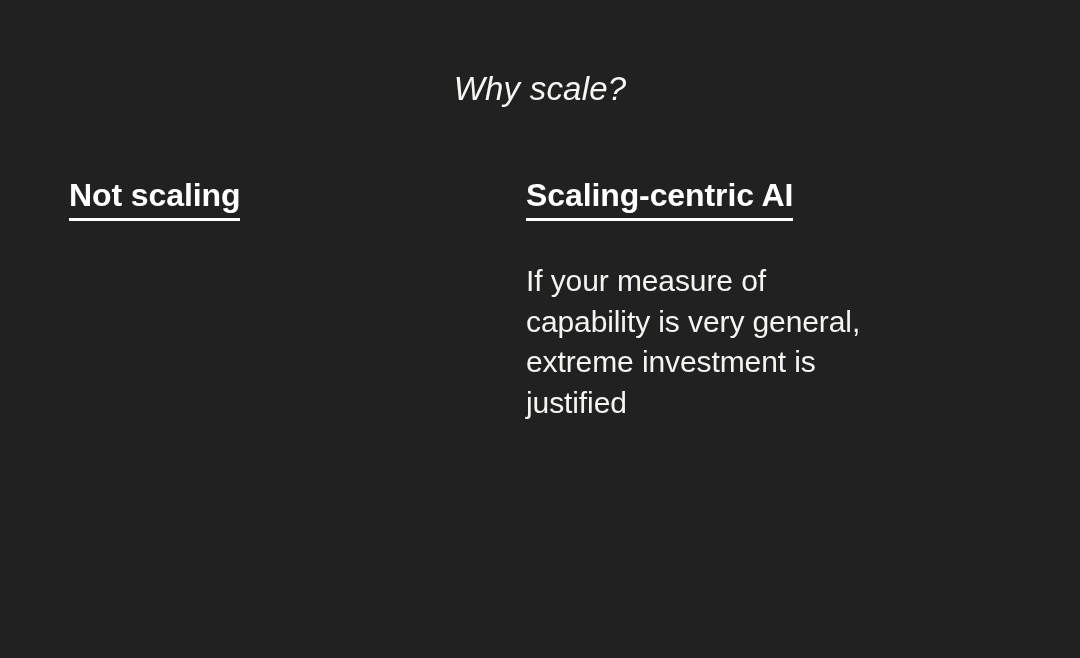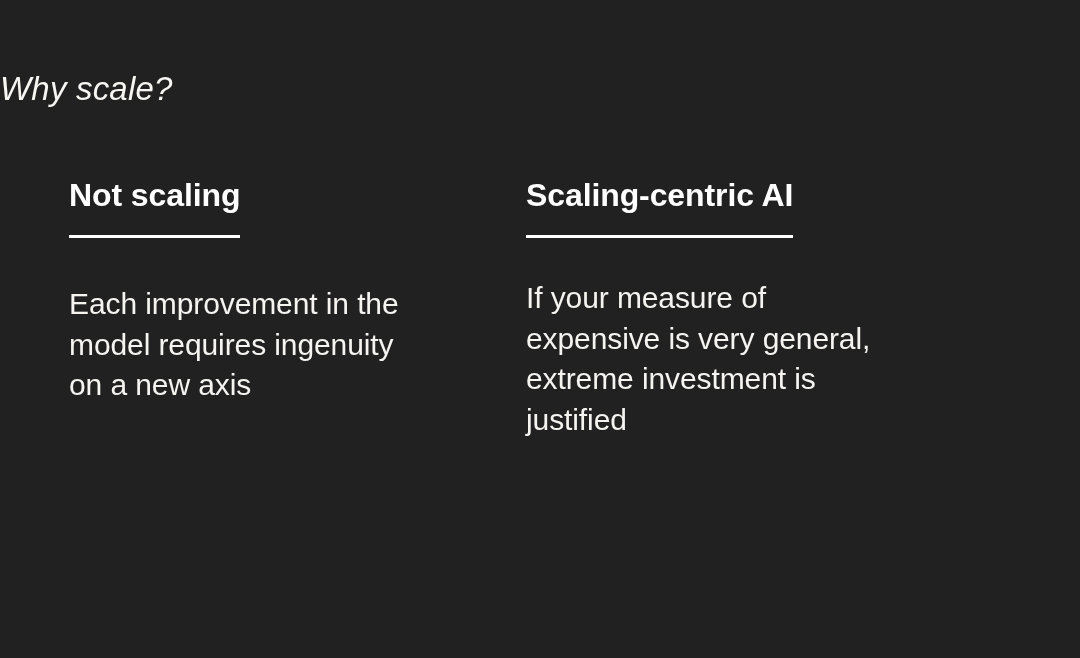--- a/index.html
+++ b/index.html
@@ -18,21 +18,21 @@
     position: relative;
     width: 1080px;
     height: 658px;
     box-sizing: border-box;
   }
   .slide-title {
     position: absolute;
     top: 68px;
     left: 0;
     width: 1080px;
-    text-align: left;
+    text-align: center;
     font-size: 33px;
     font-style: italic;
     font-weight: 400;
     color: #f7f6f3;
     letter-spacing: 0.2px;
     line-height: 42px;
   }
   .columns {
     position: absolute;
     top: 176px;
@@ -57,21 +57,21 @@
   }
   .column-heading {
     font-size: 32px;
     font-weight: 700;
     color: #ffffff;
     line-height: 38px;
     letter-spacing: -0.1px;
     margin: 0;
     display: inline-block;
     position: relative;
-    padding-bottom: 24px;
+    padding-bottom: 7px;
     white-space: nowrap;
   }
   .column-heading::after {
     content: "";
     position: absolute;
     left: 0;
     right: 0;
     bottom: 0;
     height: 3px;
     background: #ffffff;
@@ -96,27 +96,24 @@
 <body>
 
 <div class="slide">
 
   <div class="slide-title">Why scale?</div>
 
   <div class="columns">
 
     <div class="column column-left">
       <div class="column-heading">Not scaling</div>
-      <p class="paragraph paragraph-first">Each improvement in the
-model requires ingenuity
-on a new axis</p>
     </div>
 
     <div class="column column-right">
       <div class="column-heading">Scaling-centric AI</div>
       <p class="paragraph paragraph-next">If your measure of
-expensive is very general,
+capability is very general,
 extreme investment is
 justified</p>
     </div>
 
   </div>
 </div>
 
 </body></html>

